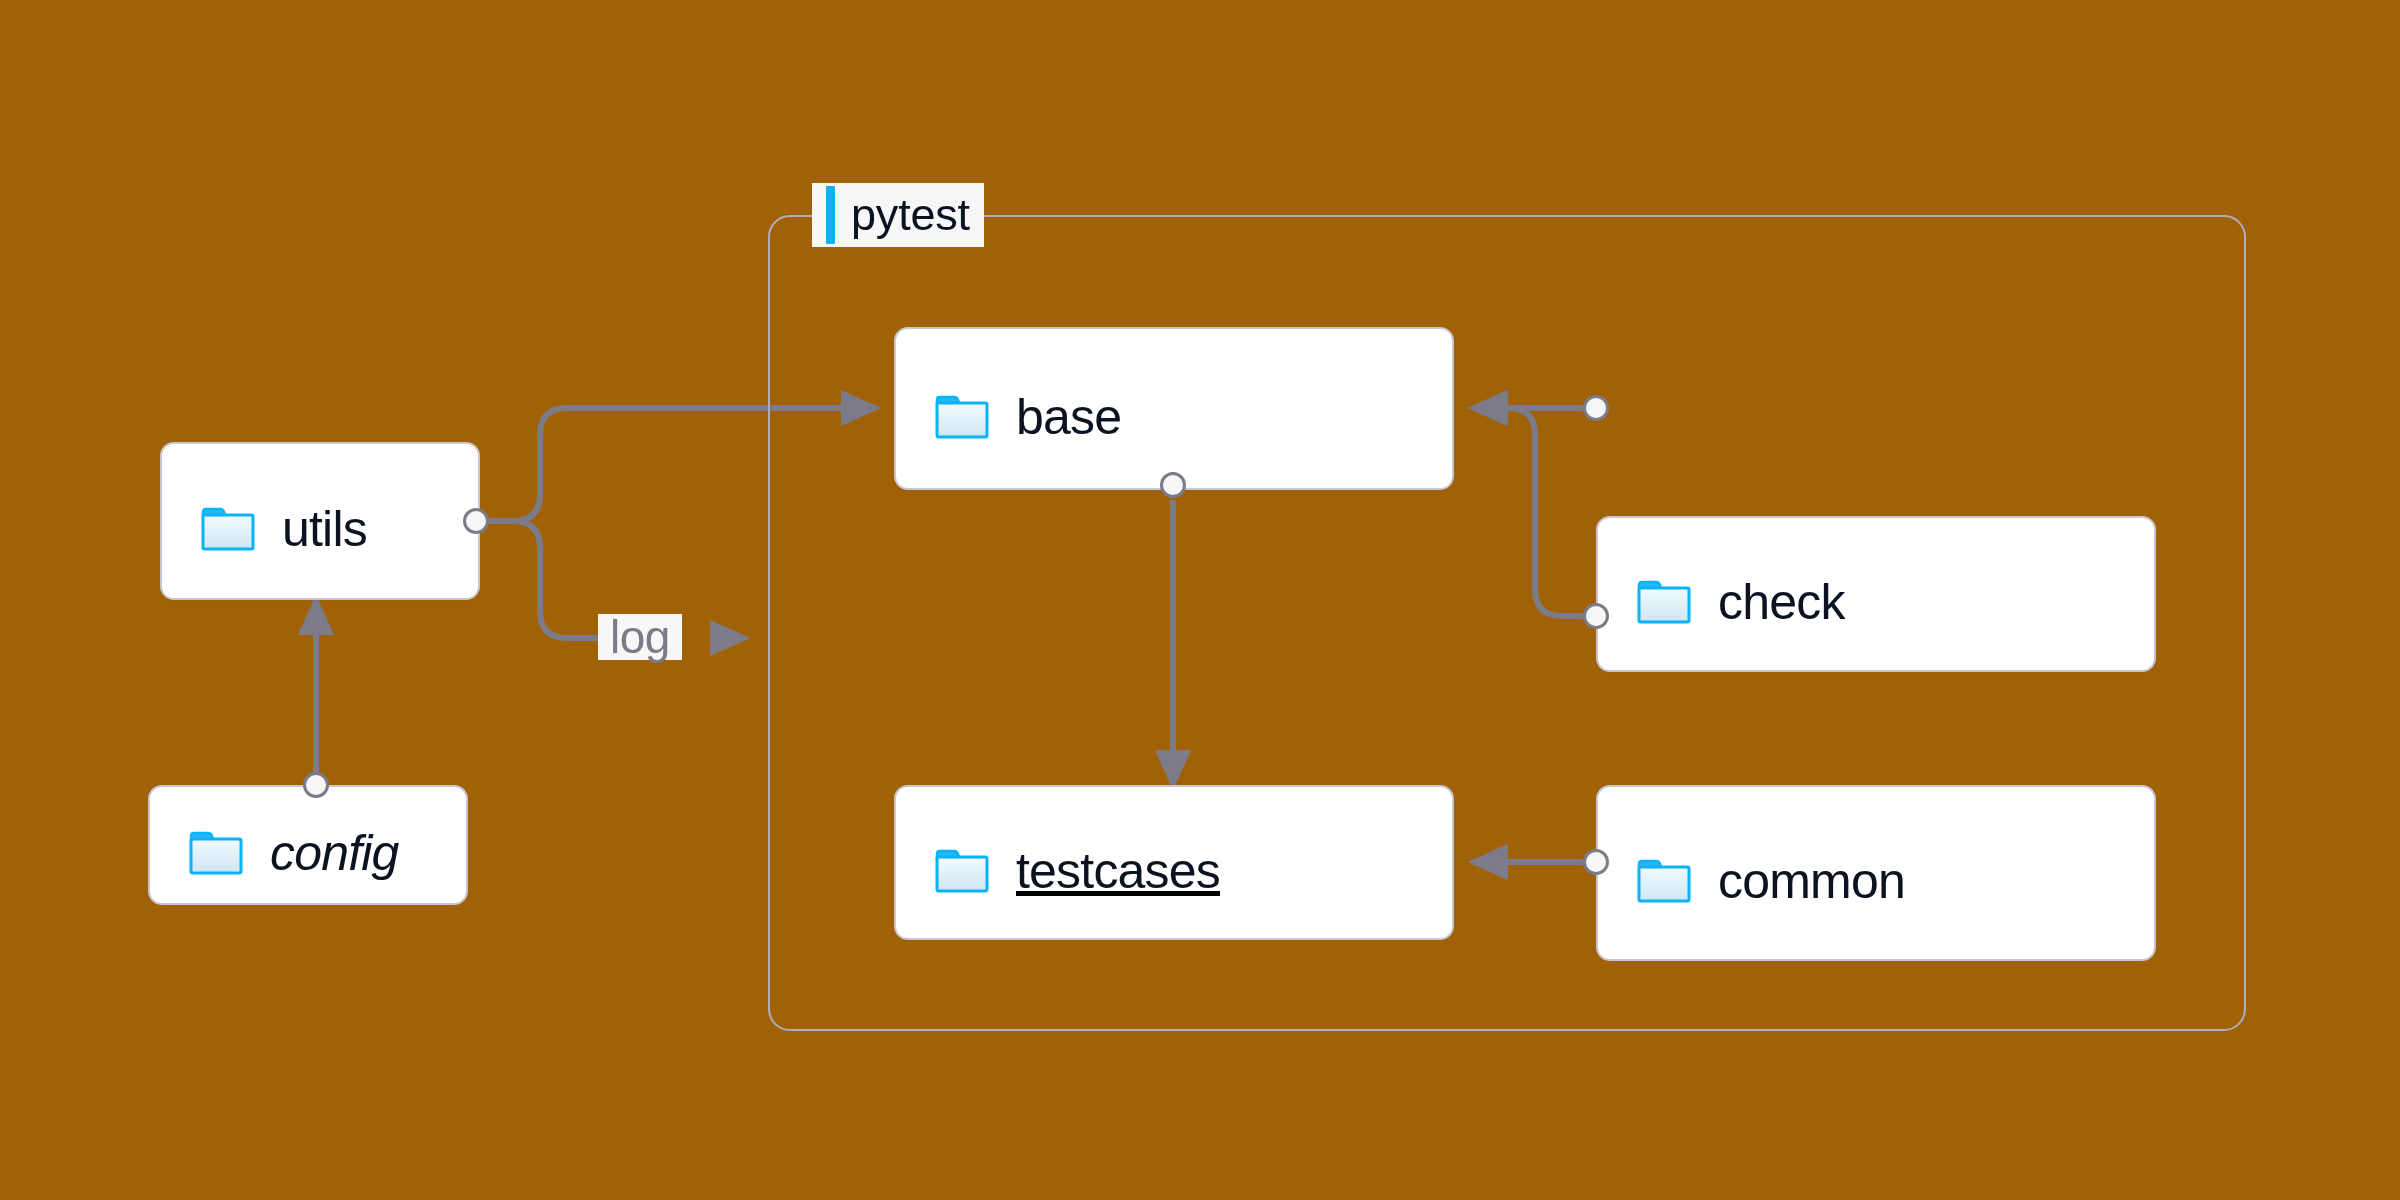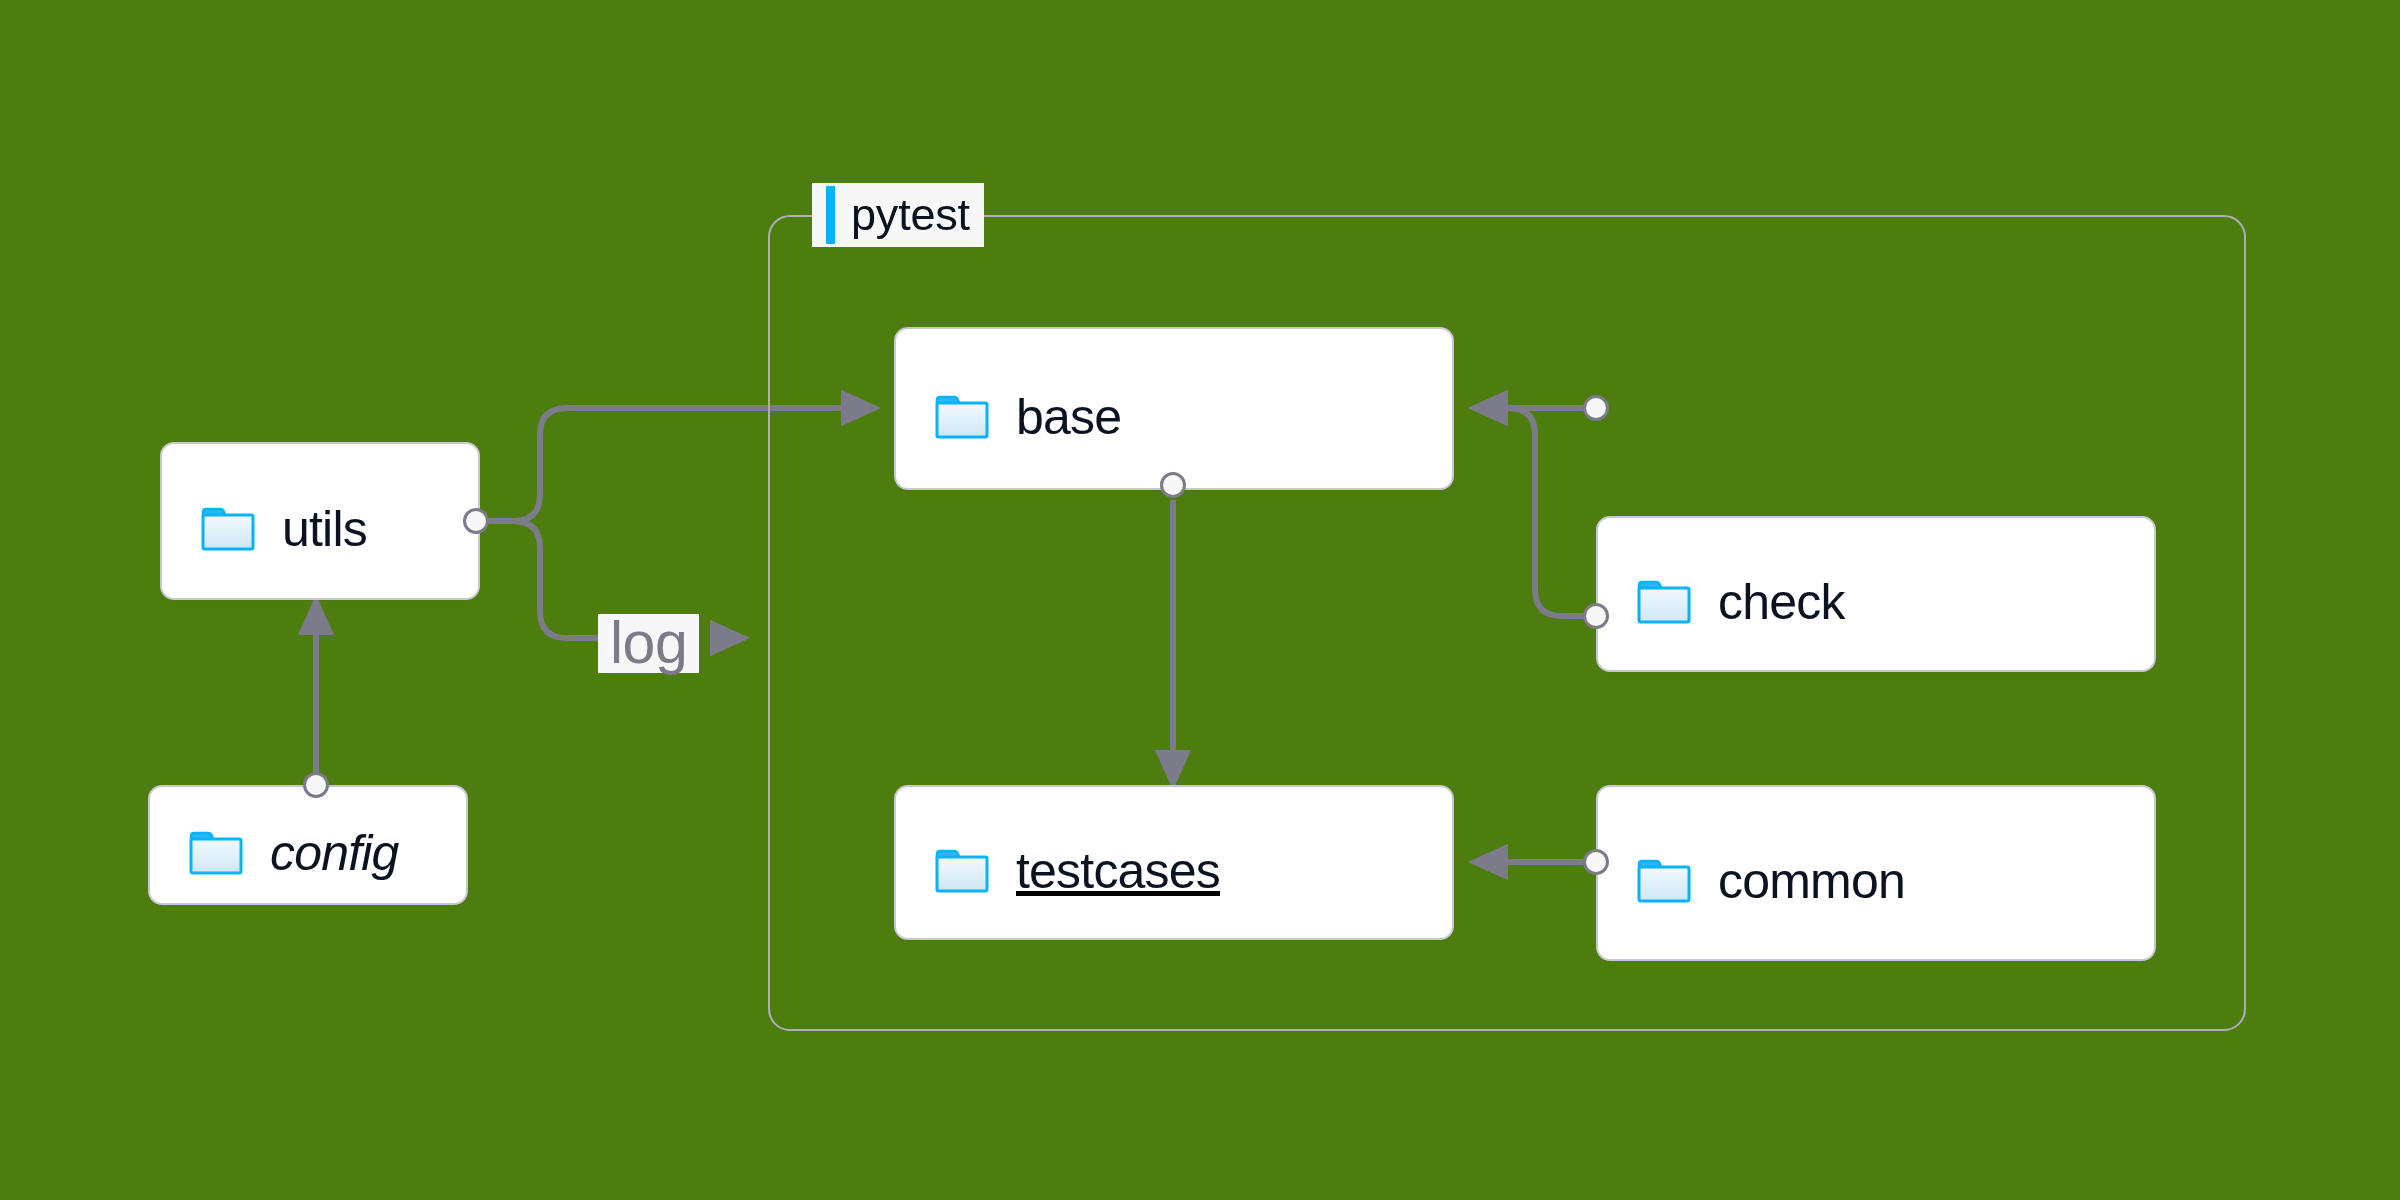--- a/index.html
+++ b/index.html
@@ -4,21 +4,21 @@
 <style>
   html, body {
     margin: 0;
     padding: 0;
     background: #f7f7f7;
   }
   #canvas {
     position: relative;
     width: 2400px;
     height: 1200px;
-    background: #4d7c0f;
+    background: #a16207;
     font-family: "Liberation Sans", sans-serif;
     overflow: hidden;
   }
   #edges {
     position: absolute;
     left: 0;
     top: 0;
     width: 2400px;
     height: 1200px;
     pointer-events: none;
@@ -99,21 +99,21 @@
     border: 3px solid #7b7b89;
     box-sizing: border-box;
     z-index: 7;
   }
 
   
   .edge-label {
     position: absolute;
     background: #f7f7f7;
     padding: 0 12px;
-    font-size: 59px;
+    font-size: 46px;
     color: #7b7b89;
     letter-spacing: -0.5px;
     line-height: 1;
     white-space: nowrap;
     z-index: 6;
   }
 </style>
 </head>
 <body>
 

